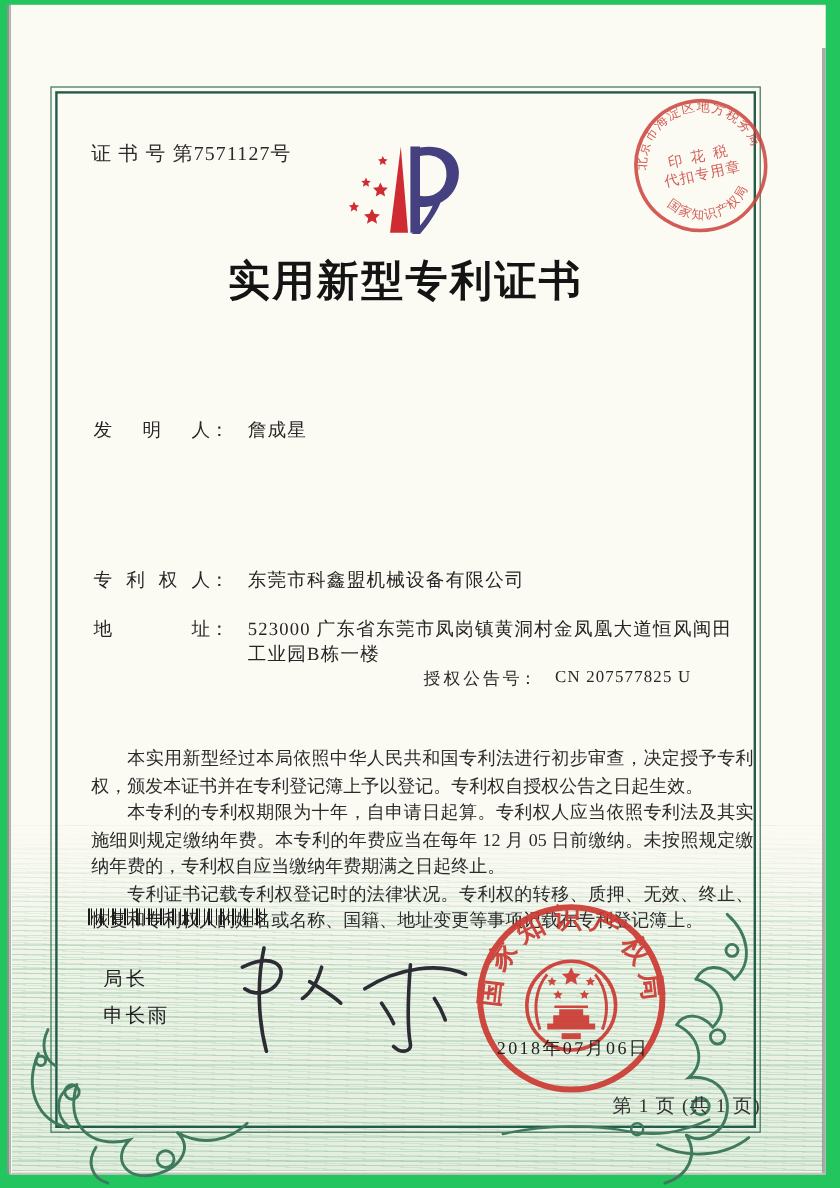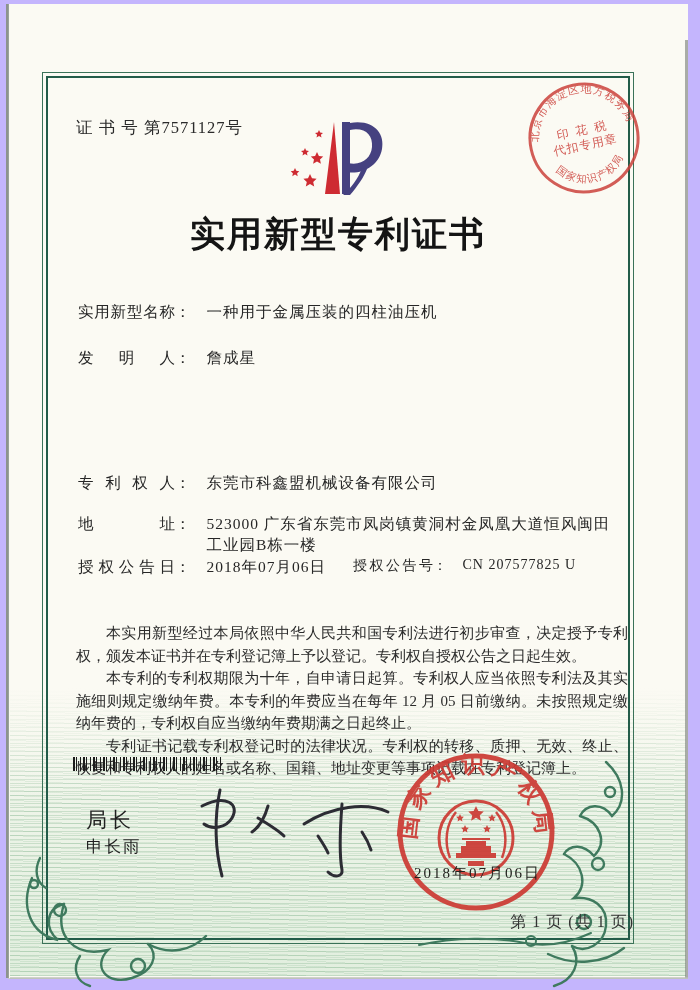--- a/index.html
+++ b/index.html
@@ -1,18 +1,18 @@
 <!DOCTYPE html>
 <html><head>
 <meta charset="utf-8">
 <style>
   * { margin:0; padding:0; box-sizing:border-box; }
   html,body { width:700px; height:990px; background:#ffffff; overflow:hidden;
     font-family:"Liberation Serif","DejaVu Serif",serif; }
-  #canvas { position:absolute; left:0; top:0; width:700px; height:990px; background:#c4b5fd; }
+  #canvas { position:absolute; left:0; top:0; width:700px; height:990px; background:#22c55e; }
 
   
   .paper { position:absolute; left:8px; top:4px; width:680px; height:974px;
     background:#fbfaf3; box-shadow:1px 0 0 #9aa29c inset, -2px 0 0 #8d938e, 0 1px 0 #c9ccc5; }
   .paper-edge-r { position:absolute; left:685px; top:40px; width:3px; height:938px; background:#7c827d; opacity:.65; }
   .paper-edge-b { position:absolute; left:10px; top:977px; width:678px; height:2px; background:#b9beb7; opacity:.7; }
 
   
   .guilloche { position:absolute; left:10px; top:688px; width:676px; height:288px;
     background:
@@ -47,21 +47,21 @@
     vertical-align:top; }
 
   .paras { position:absolute; left:76px; top:586px; width:552px; font-size:15px;
     line-height:22.5px; color:#2b2b2b; text-align:justify;margin-top:36px; }
   .paras p { text-indent:2em; }
 
   .barcode { position:absolute; left:73px; top:757px; width:150px; height:14px;
     background:repeating-linear-gradient(90deg,#1c1c1c 0 2px, transparent 2px 3px,
       #1c1c1c 3px 4px, transparent 4px 7px, #1c1c1c 7px 8px, transparent 8px 10px); }
 
-  .director-title { position:absolute; left:86px; top:806px; font-size:21px; color:#1f1f1f; letter-spacing:3px; }
+  .director-title { position:absolute; left:86px; top:806px; font-size:16px; color:#1f1f1f; letter-spacing:3px; }
   .director-name  { position:absolute; left:86px; top:836px; font-size:16.5px; color:#1f1f1f; letter-spacing:2px; }
   .signature { position:absolute; left:182px; top:778px; width:215px; height:105px; }
 
   .seal-big { position:absolute; left:394px; top:750px; width:164px; height:164px; opacity:.92; }
   .seal-date { position:absolute; left:414px; top:864px; font-size:15px; color:#23231f;
     letter-spacing:2px; z-index:6; }
 
   .tax-stamp { position:absolute; left:526px; top:80px; width:116px; height:116px;
     transform:rotate(-12deg); opacity:.85; }
 
@@ -147,40 +147,32 @@
     </text>
     <text x="58" y="54" text-anchor="middle" fill="#cc423c" font-size="12" letter-spacing="2">印 花 税</text>
     <text x="58" y="69" text-anchor="middle" fill="#cc423c" font-size="12" letter-spacing="1">代扣专用章</text>
     <text fill="#cc423c" font-size="10.5" letter-spacing="1">
       <textPath href="#tx-bot" startOffset="50%" text-anchor="middle">国家知识产权局</textPath>
     </text>
   </svg>
 
   <div class="title">实用新型专利证书</div>
 
-  <div class="frow" style="top:302px">
-    <span class="flabel">实用新型名称</span><span class="fcolon">：</span>
-    <span class="fvalue">一种用于金属压装的四柱油压机</span>
-  </div>
   <div class="frow" style="top:348px">
     <span class="flabel">发明人</span><span class="fcolon">：</span>
     <span class="fvalue">詹成星</span>
   </div>
   <div class="frow" style="top:473px">
     <span class="flabel">专利权人</span><span class="fcolon">：</span>
     <span class="fvalue">东莞市科鑫盟机械设备有限公司</span>
   </div>
   <div class="frow" style="top:514px">
     <span class="flabel">地址</span><span class="fcolon">：</span>
     <span class="fvalue" style="white-space:pre-line;max-width:430px">523000 广东省东莞市凤岗镇黄洞村金凤凰大道恒风闽田
 工业园B栋一楼</span>
-  </div>
-  <div class="frow" style="top:557px">
-    <span class="flabel">授权公告日</span><span class="fcolon">：</span>
-    <span class="fvalue">2018年07月06日</span>
   </div>
   <div class="frow2" style="top:557px">
     <span class="flabel2">授权公告号</span><span class="fcolon">：</span>
     <span class="fvalue">CN 207577825 U</span>
   </div>
 
   <div class="paras">
     <p>本实用新型经过本局依照中华人民共和国专利法进行初步审查，决定授予专利权，颁发本证书并在专利登记簿上予以登记。专利权自授权公告之日起生效。</p>
     <p>本专利的专利权期限为十年，自申请日起算。专利权人应当依照专利法及其实施细则规定缴纳年费。本专利的年费应当在每年 12 月 05 日前缴纳。未按照规定缴纳年费的，专利权自应当缴纳年费期满之日起终止。</p>
     <p>专利证书记载专利权登记时的法律状况。专利权的转移、质押、无效、终止、恢复和专利权人的姓名或名称、国籍、地址变更等事项记载在专利登记簿上。</p>

